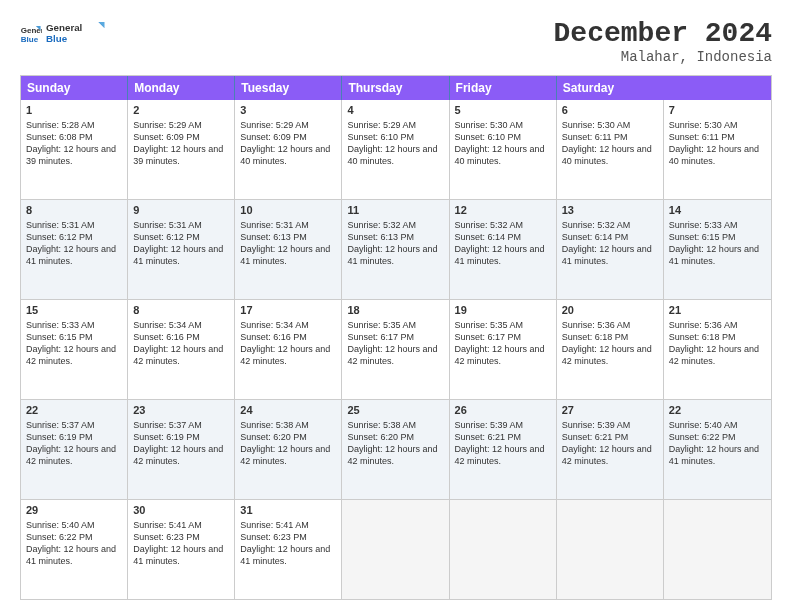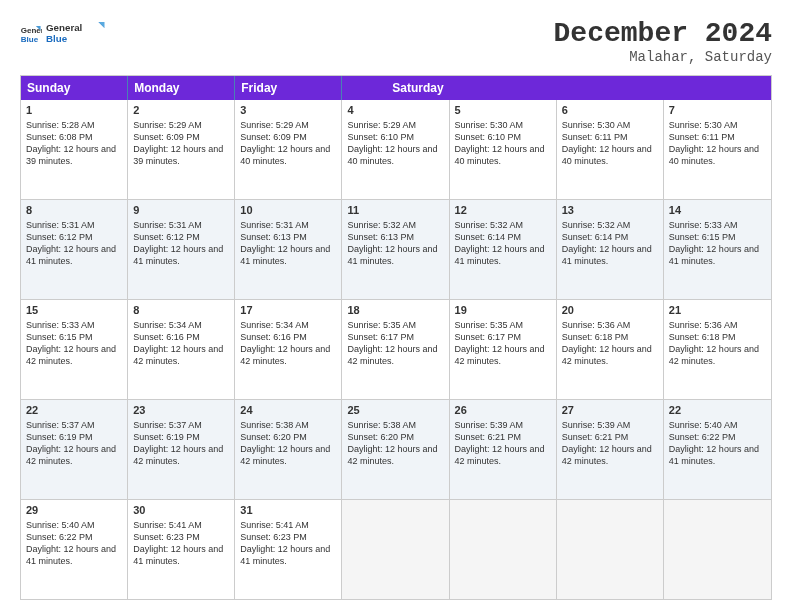--- a/index.html
+++ b/index.html
@@ -47,30 +47,30 @@
     }
     .calendar {
       flex: 1;
       display: flex;
       flex-direction: column;
       border: 1px solid #ccc;
     }
     .cal-header {
       display: grid;
       grid-template-columns: repeat(7, 1fr);
-      background: #6d28d9;
+      background: #8b5cf6;
     }
     .cal-header-cell {
       color: #fff;
       font-weight: bold;
       font-size: 12px;
       padding: 5px 6px;
       border-right: 1px solid #4a80b5;
     }
-    .cal-header-cell:last-child { border-right: none; text-align: right; }
+    .cal-header-cell:last-child { border-right: none; }
     .cal-body {
       flex: 1;
       display: flex;
       flex-direction: column;
     }
     .cal-row {
       display: grid;
       grid-template-columns: repeat(7, 1fr);
       flex: 1;
       border-top: 1px solid #ccc;
@@ -115,28 +115,30 @@
         <svg width="60" height="32" viewBox="0 0 80 36">
           <text x="0" y="14" font-size="13" font-weight="bold" fill="#333" font-family="Arial">General</text>
           <text x="0" y="28" font-size="13" font-weight="bold" fill="#1a6bbf" font-family="Arial">Blue</text>
           <polygon points="70,2 78,10 74,2" fill="#1a6bbf"></polygon>
           <polygon points="70,2 78,2 78,10" fill="#5aaae0"></polygon>
         </svg>
       </div>
     </div>
     <div class="title-block">
       <div class="main-title">December 2024</div>
-      <div class="subtitle">Malahar, Saturday</div>
+      <div class="subtitle">Malahar, Indonesia</div>
     </div>
   </div>
 
   <div class="calendar">
     <div class="cal-header">
     <div class="cal-header-cell">Sunday</div>
         <div class="cal-header-cell">Monday</div>
+        <div class="cal-header-cell">Tuesday</div>
+        <div class="cal-header-cell">Thursday</div>
         <div class="cal-header-cell">Friday</div>
         <div class="cal-header-cell">Saturday</div>
       </div>
     <div class="cal-body">
     <div class="cal-row">
           <div class="cal-cell"><span class="day-num">1</span><span>Sunrise: 5:28 AM</span><br><span>Sunset: 6:08 PM</span><br><span>Daylight: 12 hours and 39 minutes.</span></div>
           <div class="cal-cell"><span class="day-num">2</span><span>Sunrise: 5:29 AM</span><br><span>Sunset: 6:09 PM</span><br><span>Daylight: 12 hours and 39 minutes.</span></div>
           <div class="cal-cell"><span class="day-num">3</span><span>Sunrise: 5:29 AM</span><br><span>Sunset: 6:09 PM</span><br><span>Daylight: 12 hours and 40 minutes.</span></div>
           <div class="cal-cell"><span class="day-num">4</span><span>Sunrise: 5:29 AM</span><br><span>Sunset: 6:10 PM</span><br><span>Daylight: 12 hours and 40 minutes.</span></div>
           <div class="cal-cell"><span class="day-num">5</span><span>Sunrise: 5:30 AM</span><br><span>Sunset: 6:10 PM</span><br><span>Daylight: 12 hours and 40 minutes.</span></div>

